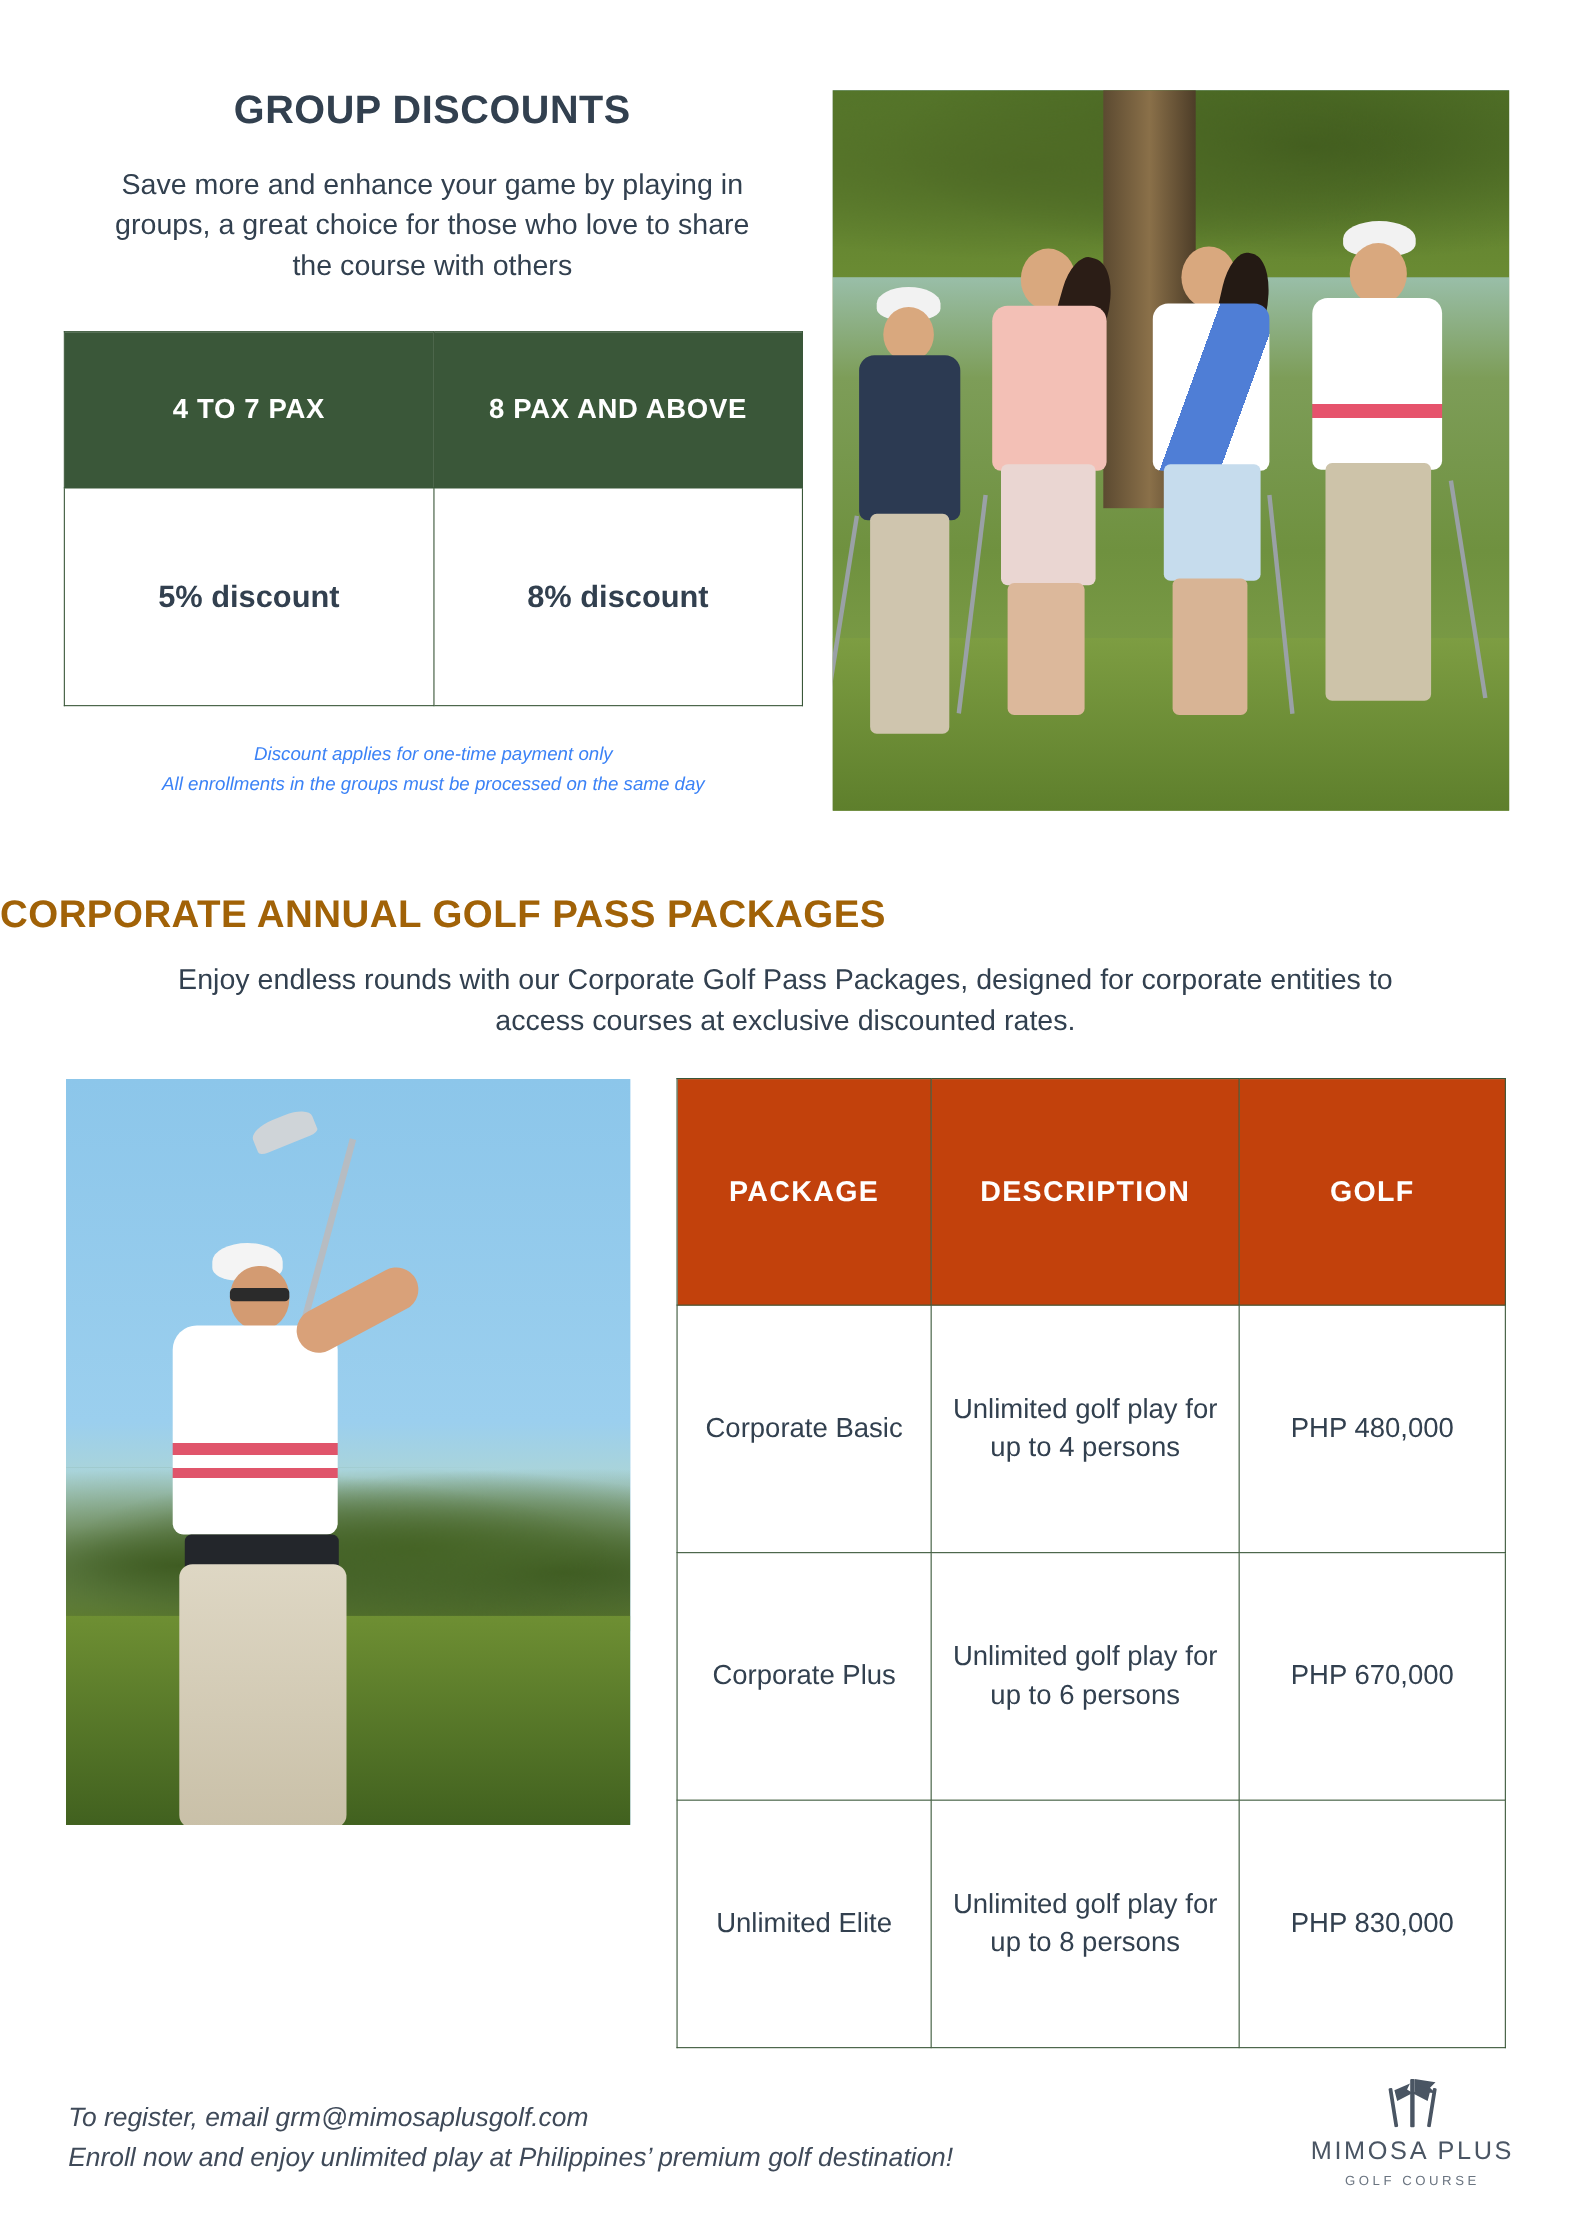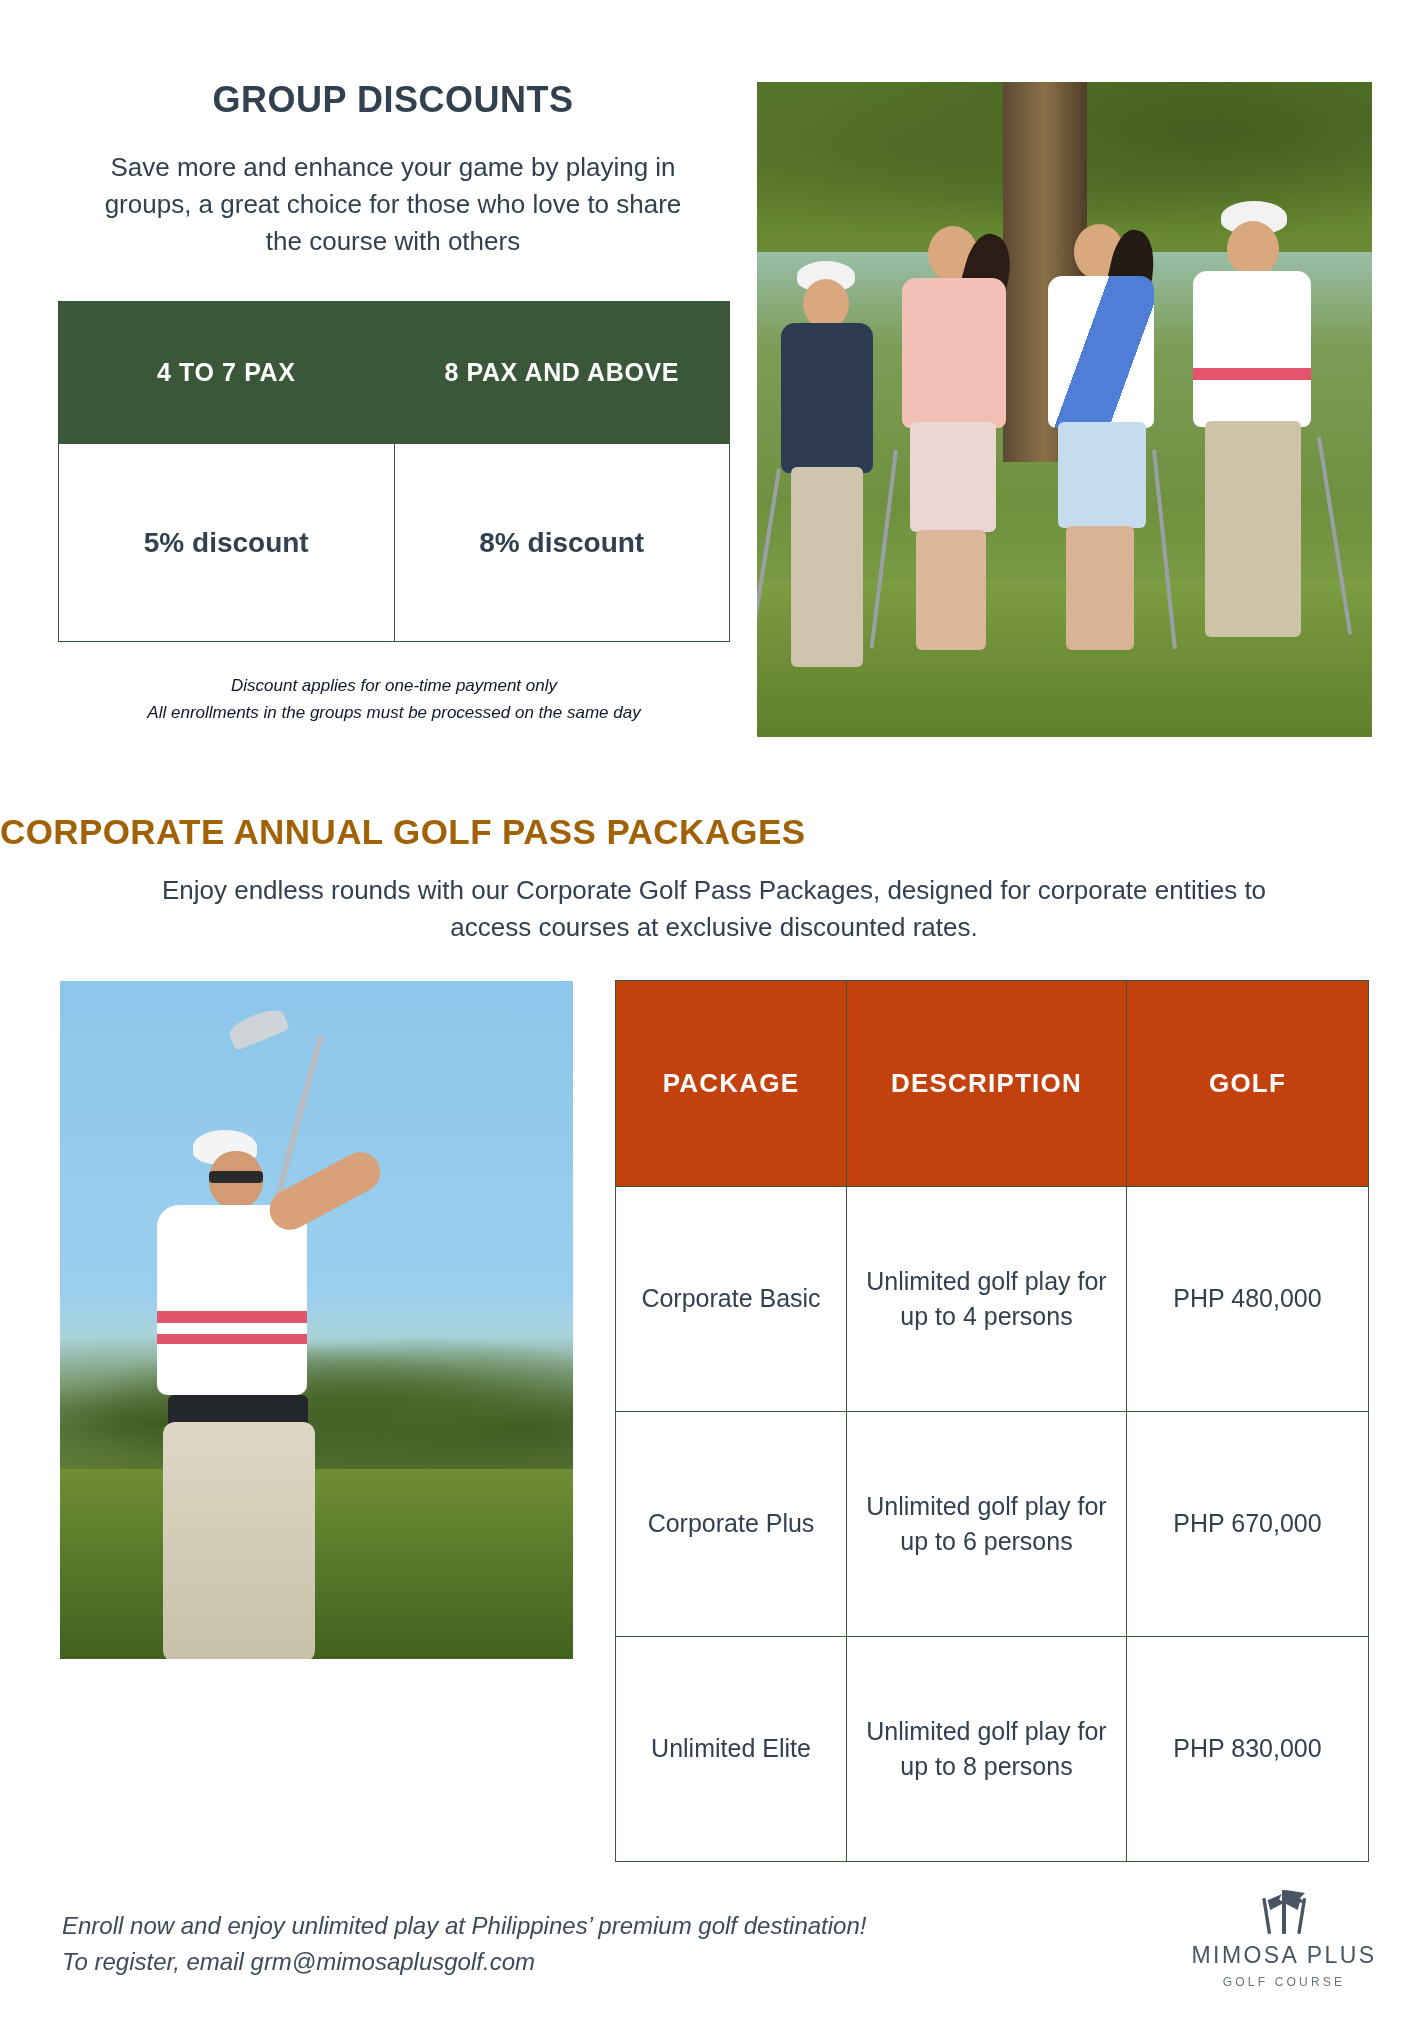--- a/index.html
+++ b/index.html
@@ -90,21 +90,21 @@
 
   .disclaimer {
     position: absolute;
     left: 58px;
     top: 672px;
     width: 672px;
     text-align: center;
     font-style: italic;
     font-size: 17px;
     line-height: 1.6;
-    color: #0f172a;
+    color: #3b82f6;
   }
 
   
   .photo-group {
     position: absolute;
     left: 757px;
     top: 82px;
     width: 615px;
     height: 655px;
     overflow: hidden;
@@ -377,22 +377,22 @@
           <td>Unlimited Elite</td>
           <td>Unlimited golf play for up to 8 persons</td>
           <td>PHP 830,000</td>
         </tr>
       </tbody>
     </table>
   </section>
 
   <footer class="footer">
     <div class="footer-text">
+      <div>To register, email grm@mimosaplusgolf.com</div>
       <div>Enroll now and enjoy unlimited play at Philippines’ premium golf destination!</div>
-      <div>To register, email grm@mimosaplusgolf.com</div>
     </div>
 
     <div class="logo">
       <div class="logo-mark">
         <svg width="78" height="52" viewBox="0 0 78 52" aria-hidden="true">
           <g fill="#4a5563">
             <rect x="37" y="8" width="4" height="44" rx="1"></rect>
             <path d="M41 8 L60 11 L55 16 L60 21 L41 19 Z"></path>
             <rect x="20" y="16" width="3.4" height="36" rx="1" transform="rotate(-9 21.7 34)"></rect>
             <path d="M23 17 L38 13 L34.5 18 L39 22 L24 27 Z" transform="rotate(-9 31 20)"></path>

